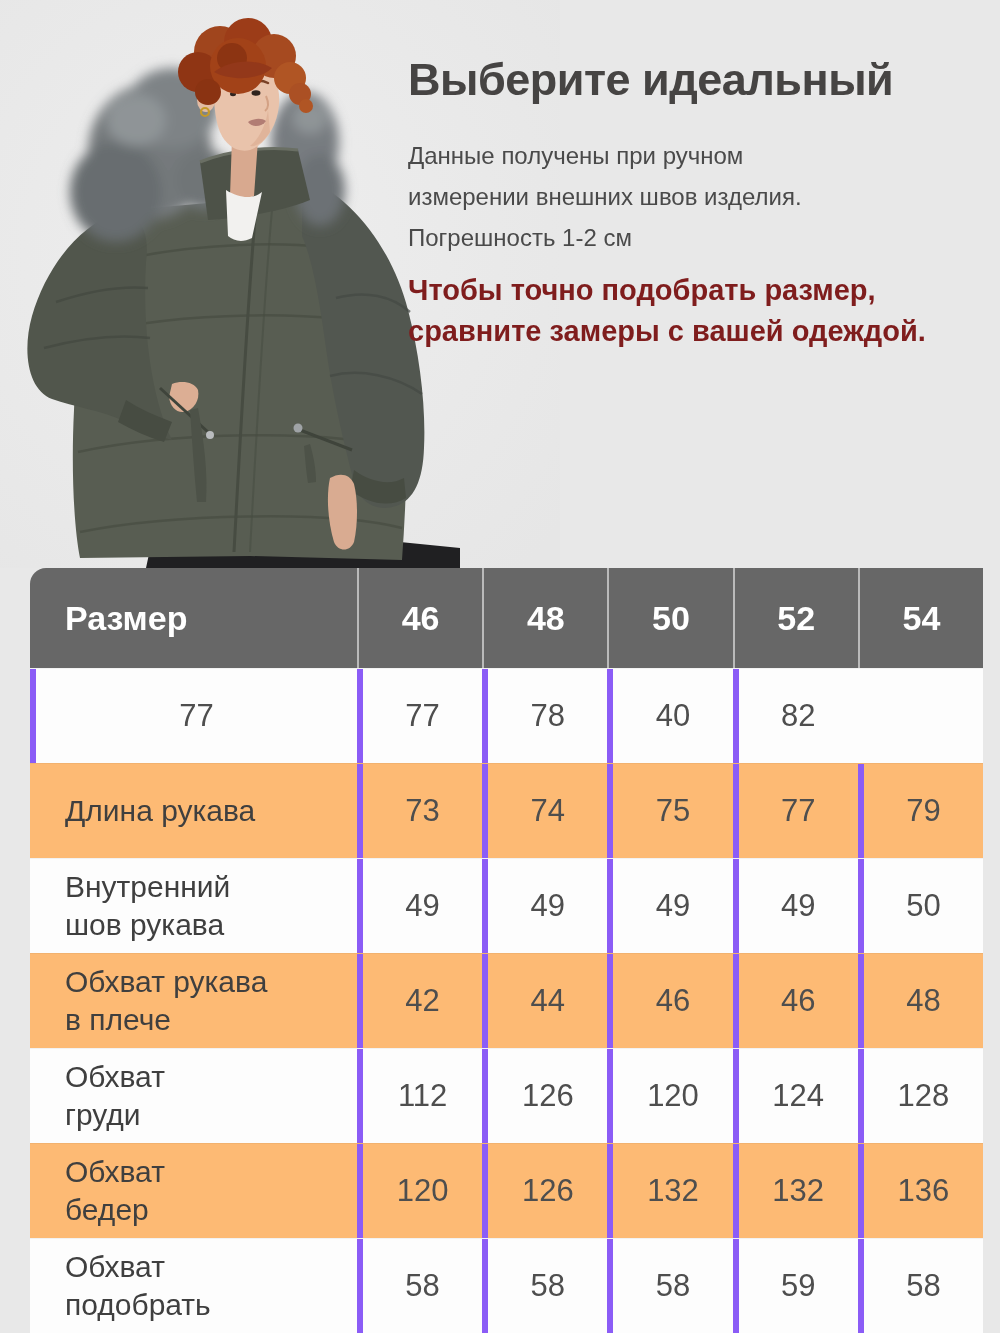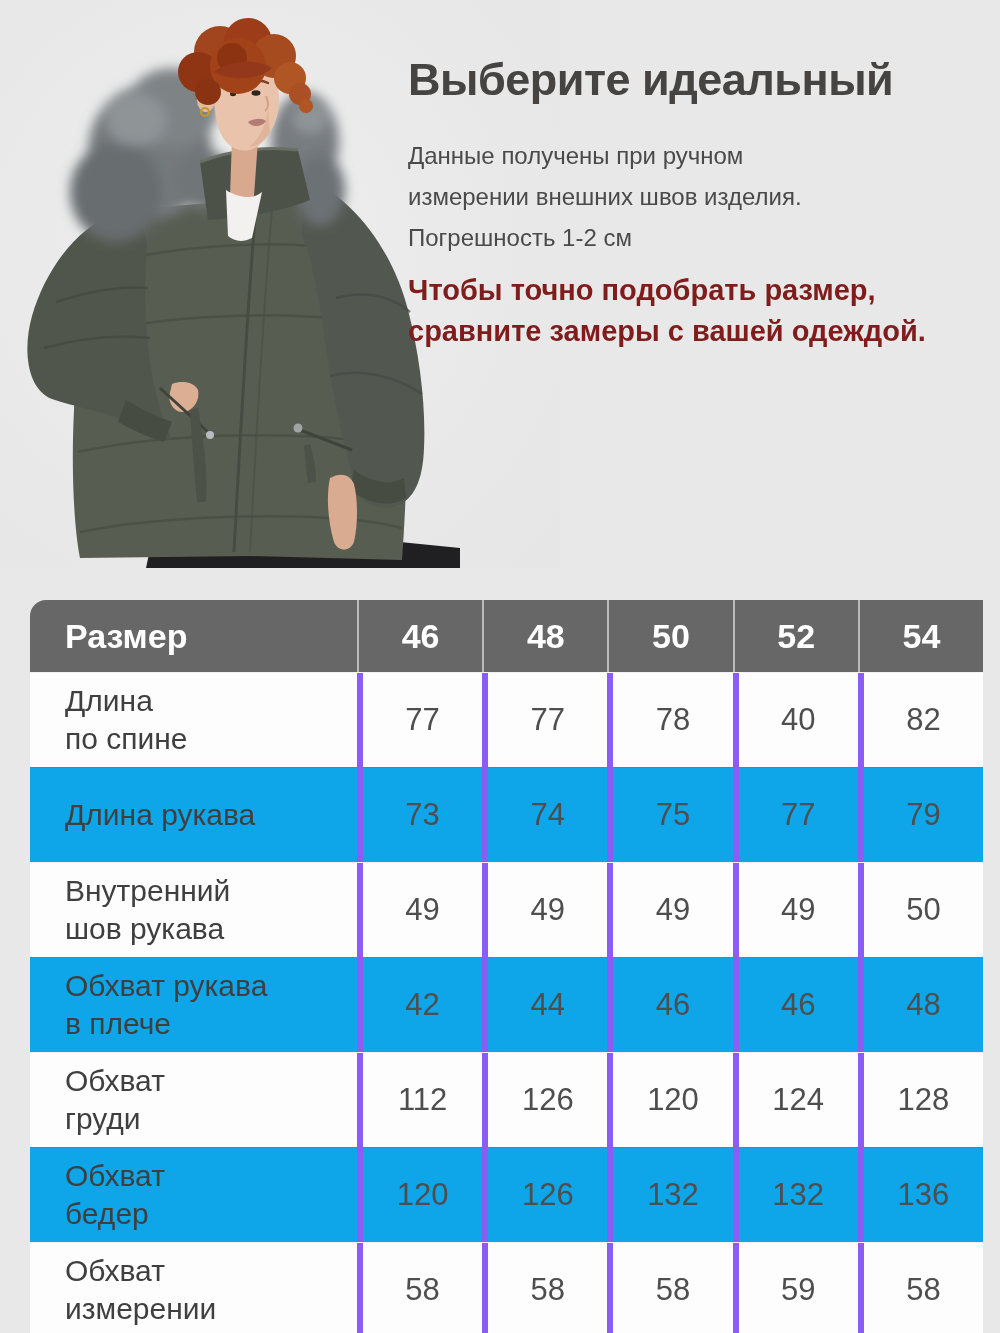--- a/index.html
+++ b/index.html
@@ -16,30 +16,30 @@
   
   .intro { position:absolute; left:408px; top:48px; width:575px; z-index:1; }
   .intro-title { font-size:45px; font-weight:700; color:#464443; line-height:64px; letter-spacing:-0.5px; }
   .intro-body  { margin-top:23px; font-size:24px; font-weight:400; color:#4a4a4a; line-height:41px; }
   .intro-note  { margin-top:12px; font-size:29px; font-weight:700; color:#7f1d1d; line-height:41px; }
 
   
   .size-table { position:absolute; left:30px; top:568px; width:953px; z-index:2; }
   .thead, .trow { display:grid; grid-template-columns:327px 1fr 1fr 1fr 1fr 1fr; }
   .thead {
-    height:72px; background:#676767; color:#ffffff;
-    border-radius:16px 0 0 0; overflow:hidden;margin-top:32px;
+    height:100px; background:#676767; color:#ffffff;
+    border-radius:16px 0 0 0; overflow:hidden;
   }
   .th {
     display:flex; align-items:center; justify-content:center;
     font-size:34px; font-weight:700; border-left:2px solid rgba(255,255,255,0.55);
   }
   .th.label { justify-content:flex-start; padding-left:35px; border-left:none; }
   .trow { height:95px; background:#fdfdfd; border-top:1px solid rgba(0,0,0,0.045); box-sizing:border-box; }
-  .trow.alt { background:#0ea5e9; }
+  .trow.alt { background:#fdba74; }
   .td {
     display:flex; align-items:center; justify-content:center;
     font-size:31px; font-weight:400; color:#4e4e4e;
     border-left:6px solid #8b5cf6;
   }
   .td.label {
     flex-direction:column; align-items:flex-start; justify-content:center;
     padding-left:35px; border-left:none;
     font-size:30px; color:#3f3f3f; line-height:38px;
   }
@@ -183,24 +183,20 @@
     <div class="thead">
       <div class="th label">Размер</div>
       <div class="th">46</div>
       <div class="th">48</div>
       <div class="th">50</div>
       <div class="th">52</div>
       <div class="th">54</div>
     </div>
 
     <div class="trow">
-      <div class="td label">
-        <span>Длина</span>
-        <span>по спине</span>
-      </div>
       <div class="td">77</div>
       <div class="td">77</div>
       <div class="td">78</div>
       <div class="td">40</div>
       <div class="td">82</div>
     </div>
 
     <div class="trow alt">
       <div class="td label">
         <span>Длина рукава</span>
@@ -256,21 +252,21 @@
       <div class="td">120</div>
       <div class="td">126</div>
       <div class="td">132</div>
       <div class="td">132</div>
       <div class="td">136</div>
     </div>
 
     <div class="trow">
       <div class="td label">
         <span>Обхват</span>
-        <span>измерении</span>
+        <span>подобрать</span>
       </div>
       <div class="td">58</div>
       <div class="td">58</div>
       <div class="td">58</div>
       <div class="td">59</div>
       <div class="td">58</div>
     </div>
 
   </div>
 </div>

